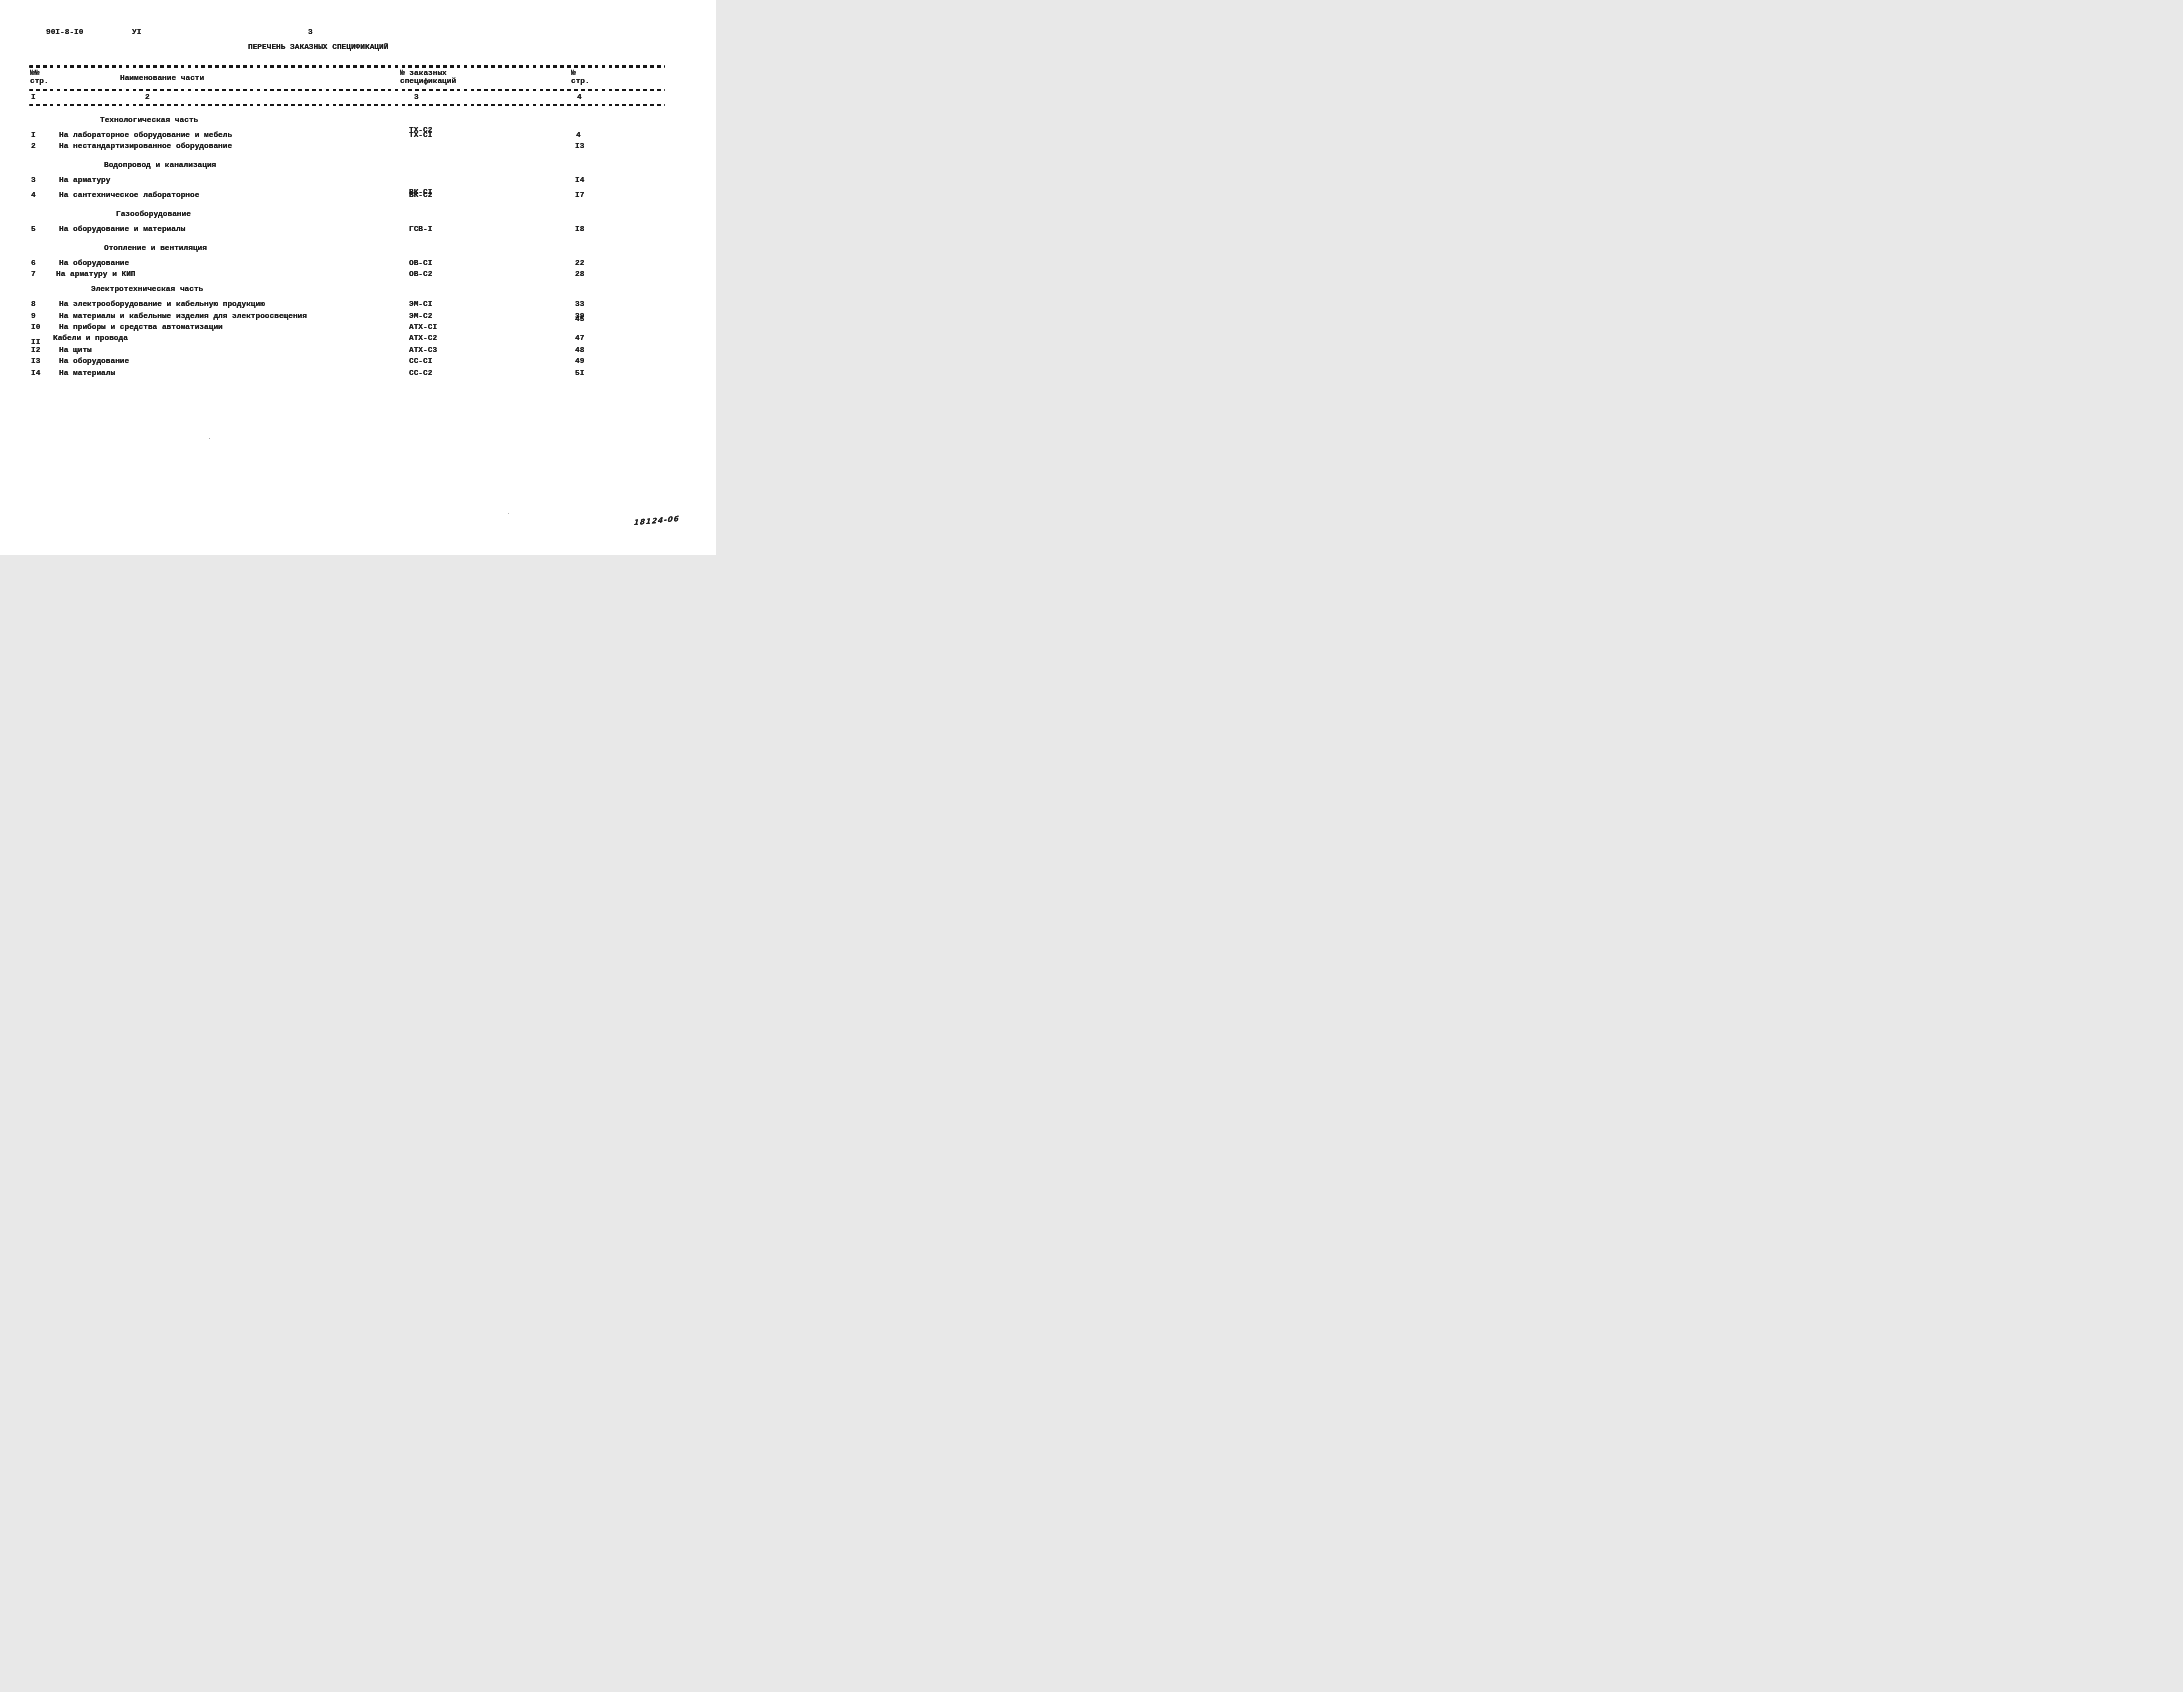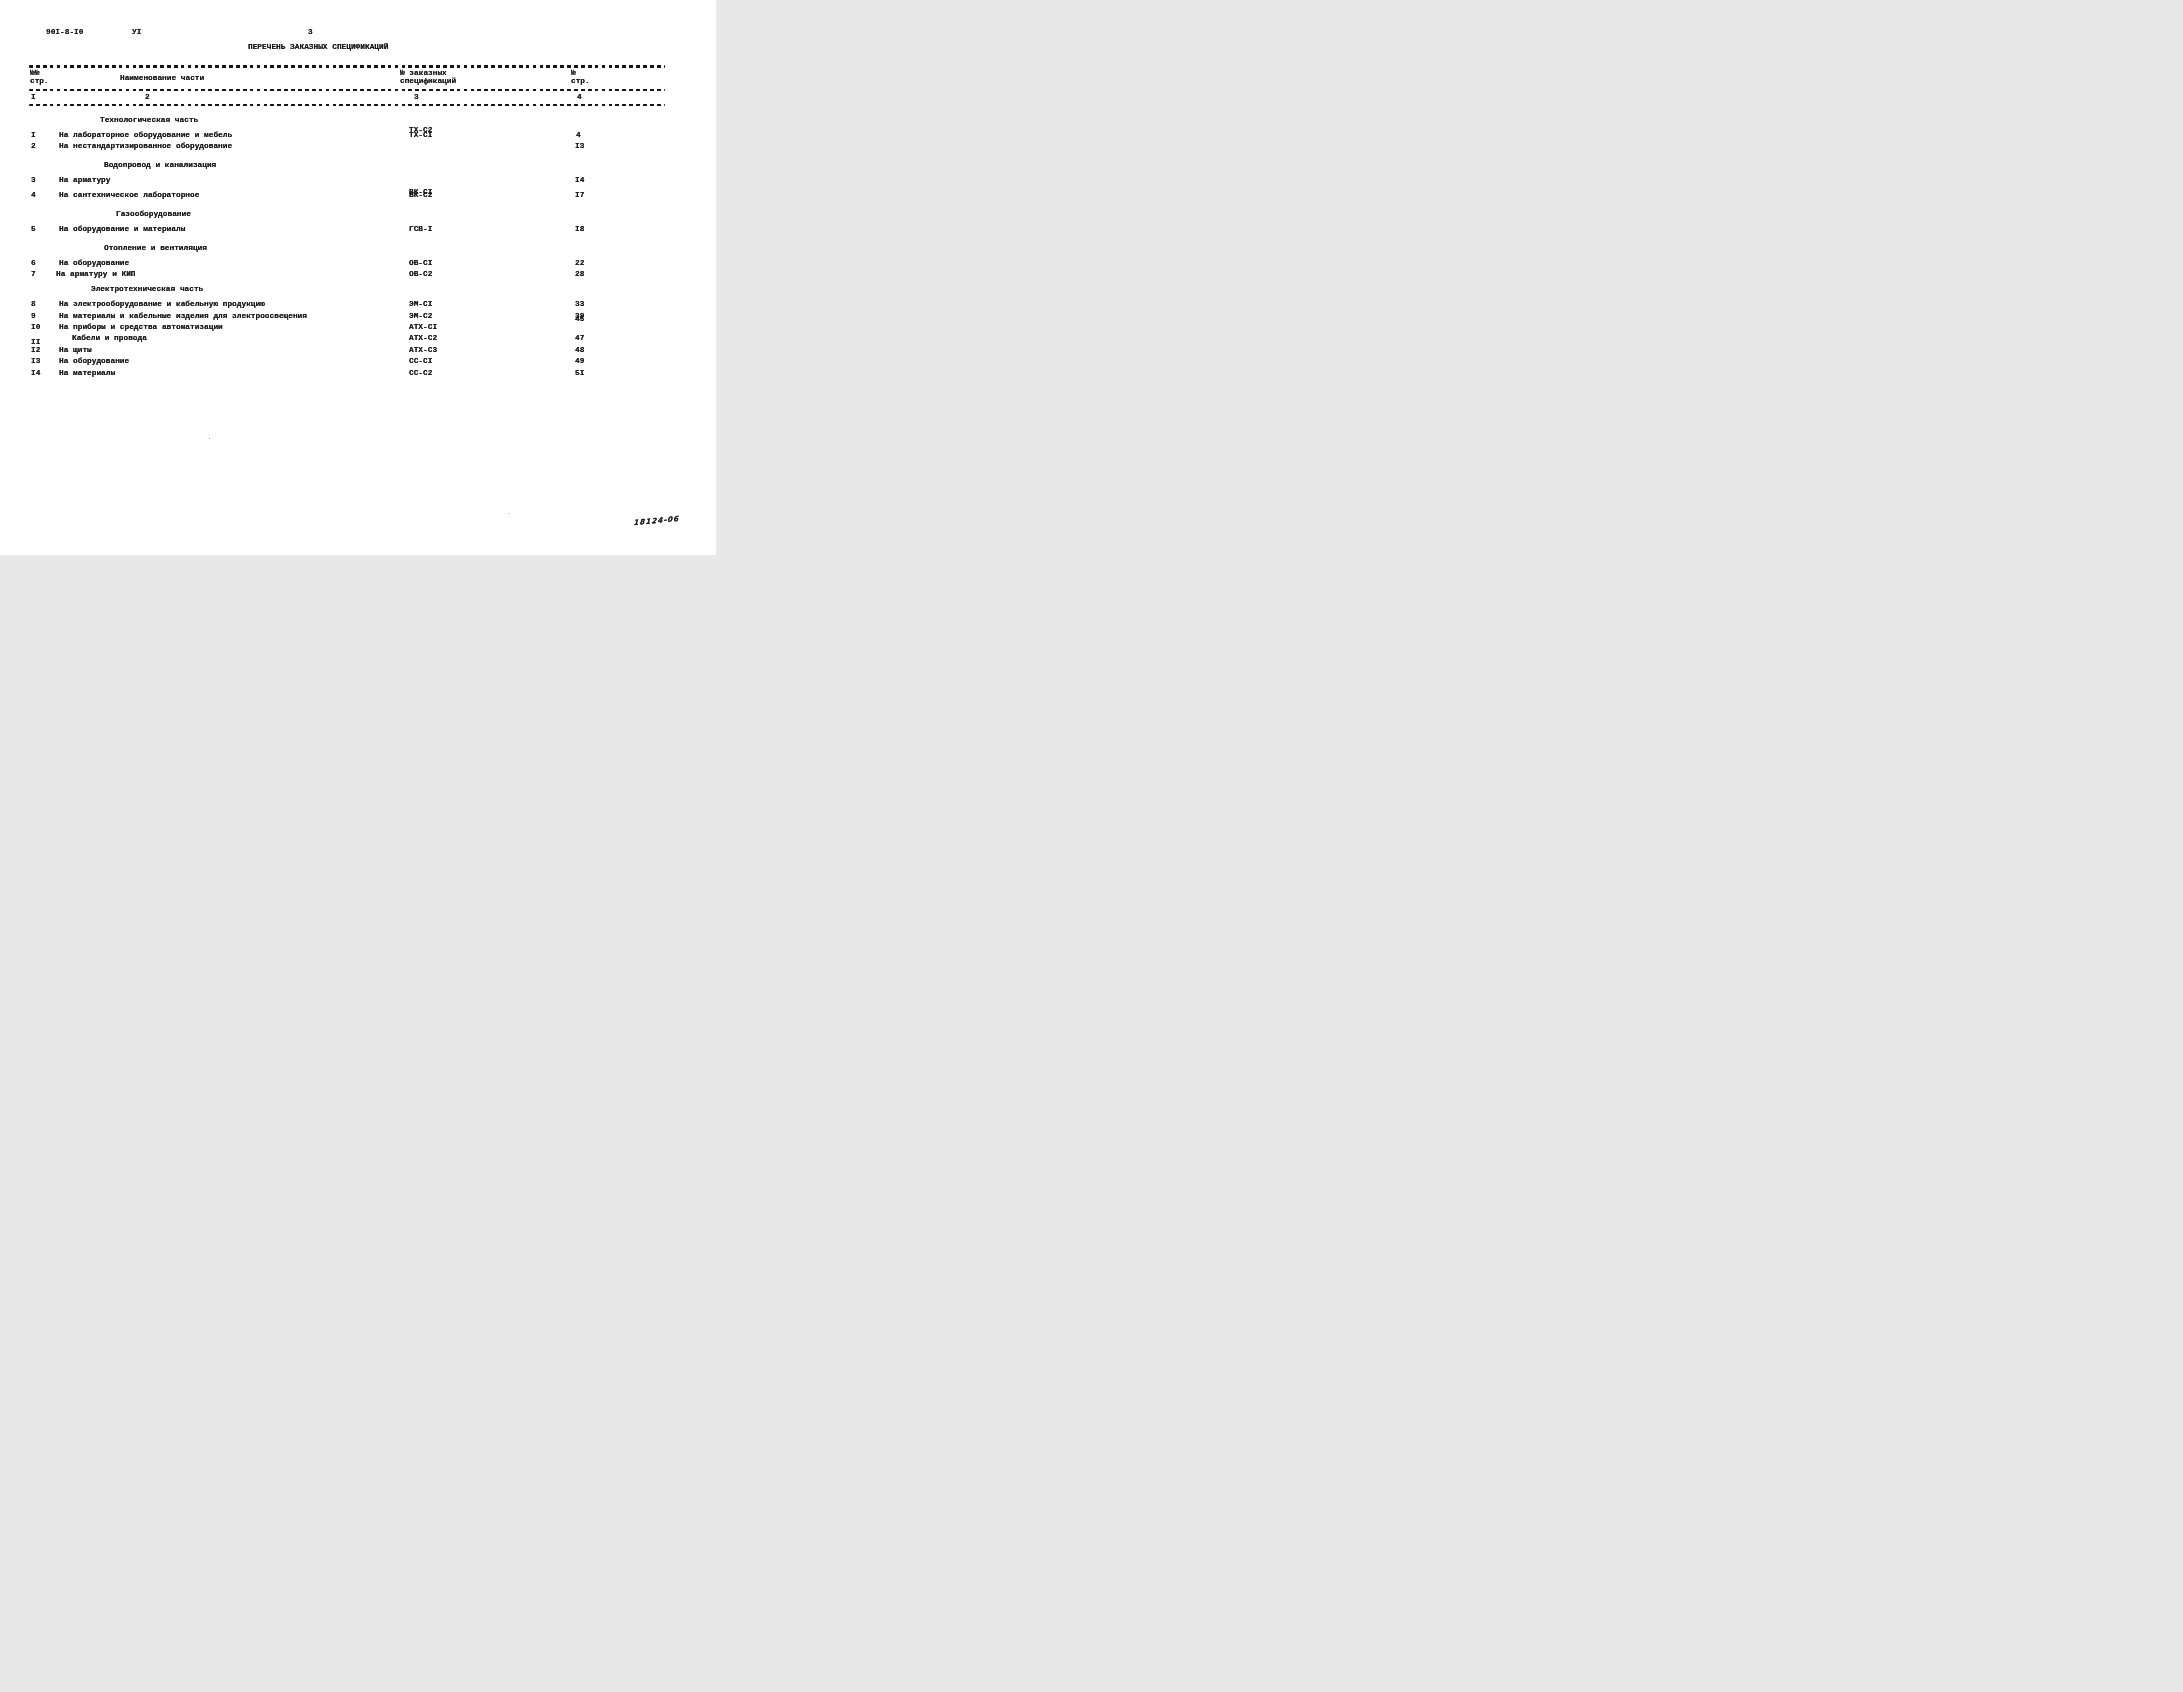--- a/index.html
+++ b/index.html
@@ -133,21 +133,21 @@
     <span class="t" style="left:575px;top:312px">39</span>
   </div>
   <div>
     <span class="t" style="left:31px;top:323px">I0</span>
     <span class="t" style="left:59px;top:323px">На приборы и средства автоматизации</span>
     <span class="t" style="left:409px;top:323px">АТХ-СI</span>
     <span class="t" style="left:575px;top:315px">45</span>
   </div>
   <div>
     <span class="t" style="left:31px;top:338px">II</span>
-    <span class="t" style="left:72px;top:334px">Кабели и провода</span>
+    <span class="t" style="left:53px;top:334px">Кабели и провода</span>
     <span class="t" style="left:409px;top:334px">АТХ-С2</span>
     <span class="t" style="left:575px;top:334px">47</span>
   </div>
   <div>
     <span class="t" style="left:31px;top:346px">I2</span>
     <span class="t" style="left:59px;top:346px">На щиты</span>
     <span class="t" style="left:409px;top:346px">АТХ-С3</span>
     <span class="t" style="left:575px;top:346px">48</span>
   </div>
   <div>

